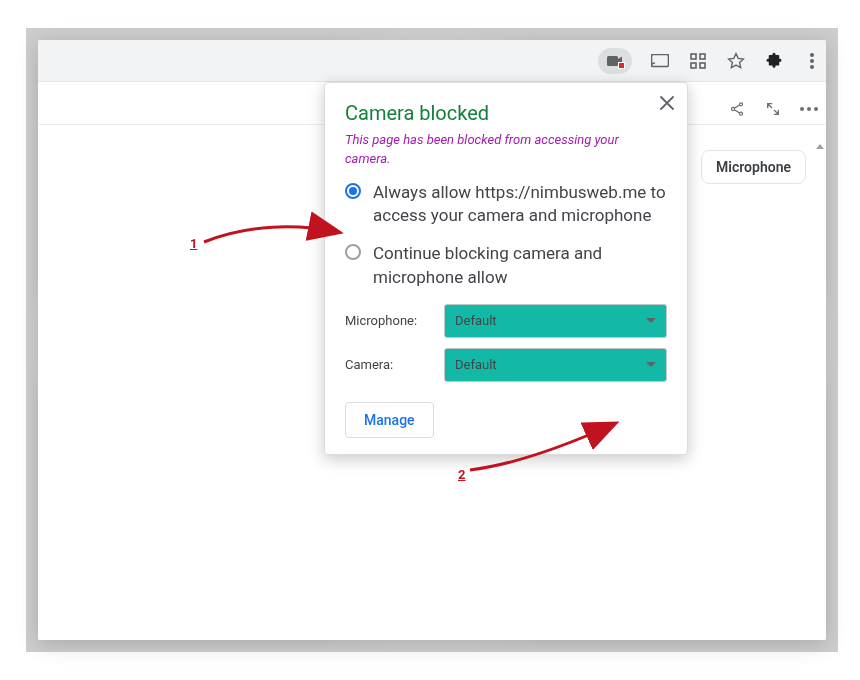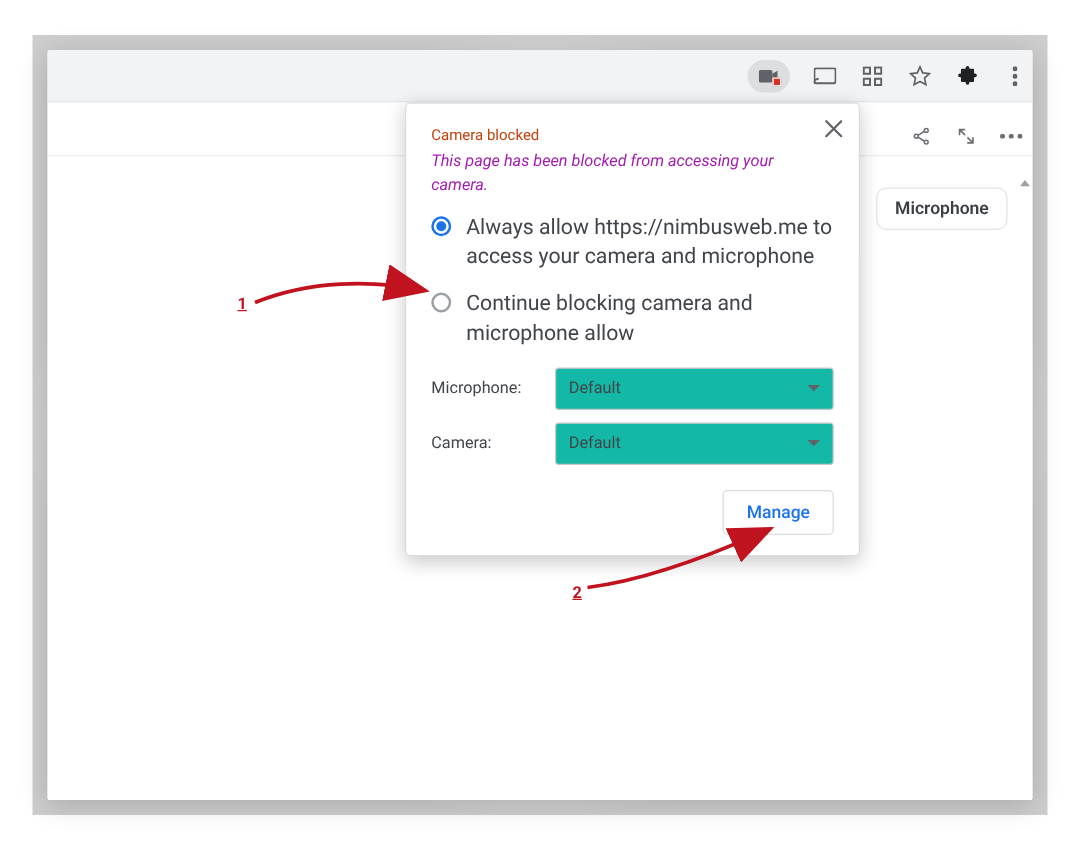--- a/index.html
+++ b/index.html
@@ -94,42 +94,42 @@
     background:#fff; border:1px solid #dadce0; border-radius:4px;
     box-shadow:0 4px 16px rgba(0,0,0,0.22);
     padding:18px 20px 16px 20px;
     z-index:5;
   }
   .popup-close {
     position:absolute; right:10px; top:10px; width:20px; height:20px;
     display:flex; align-items:center; justify-content:center;
     color:#5f6368; cursor:pointer;
   }
-  .popup-title { font-size:12px; color:#c2410c; margin-bottom:6px; }
+  .popup-title { font-size:20px; color:#15803d; margin-bottom:6px; }
   .popup-sub   { font-size:13px; color:#a21caf; line-height:1.45; margin-bottom:12px; max-width:300px;font-style:italic;}
 
   .radio-row { display:flex; align-items:flex-start; gap:12px; margin-bottom:14px; }
   .radio {
     width:16px; height:16px; border:2px solid #9aa0a6; border-radius:50%; flex:0 0 16px;
     display:flex; align-items:center; justify-content:center; margin-top:2px;
   }
   .radio.sel { border-color:#1a73e8; }
   .radio.sel::after { content:""; width:8px; height:8px; border-radius:50%; background:#1a73e8; }
   .radio-text { font-size:17px; color:#41454a; line-height:1.4; }
 
   .device-row { display:flex; align-items:center; gap:14px; margin-top:10px; }
   .device-row .dev-label { width:85px; font-size:13px; color:#41454a; }
   .select {
     flex:1; height:34px; border:1px solid #c4c7c9; border-radius:3px;
     display:flex; align-items:center; justify-content:space-between;
     padding:0 10px; font-size:13px; color:#41454a; background:#14b8a6;
   }
   .select .caret { width:0;height:0;border-left:5px solid transparent;border-right:5px solid transparent;border-top:5px solid #5f6368;}
 
-  .popup-actions { display:flex; justify-content:flex-end; align-items:center; margin-top:20px;}
+  .popup-actions { display:flex; justify-content:flex-start; align-items:center; margin-top:20px;}
   .btn {
     height:36px; padding:0 18px; border-radius:4px; font-size:14px; display:flex; align-items:center; justify-content:center;
     cursor:pointer; font-weight:500;
   }
   .btn-secondary { border:1px solid #dadce0; background:#fff; color:#1a73e8; }
   .btn-primary   { background:#1a73e8; color:#fff; border:none; }
 
   
   .ann {
     position:absolute; z-index:10; pointer-events:none;

